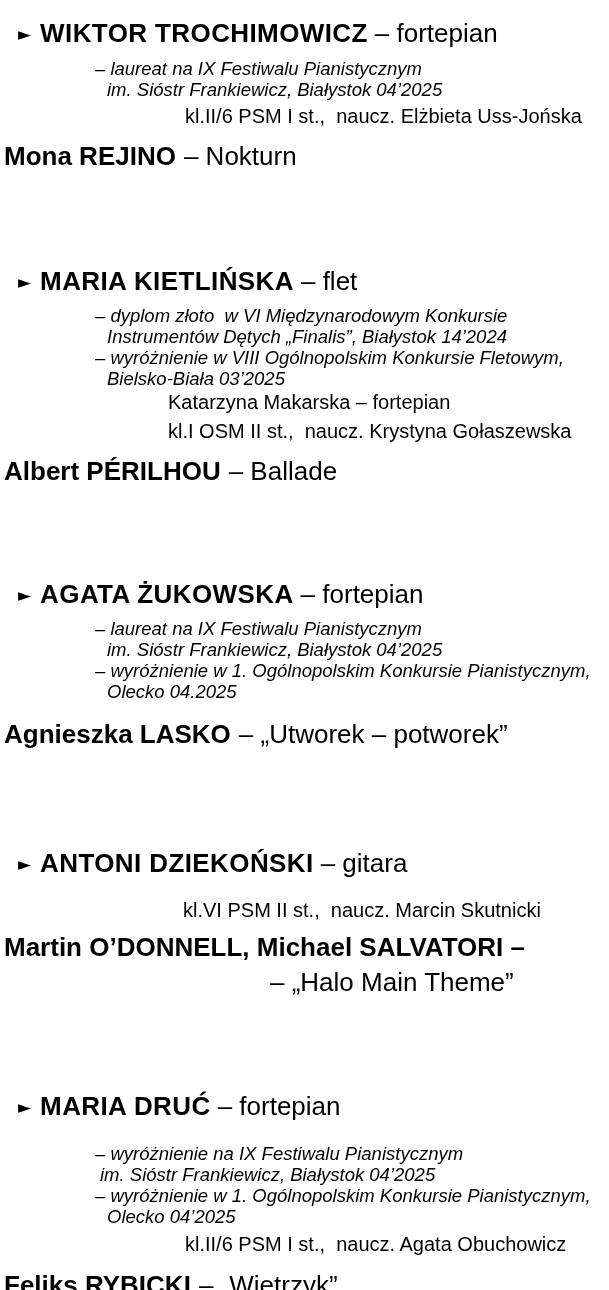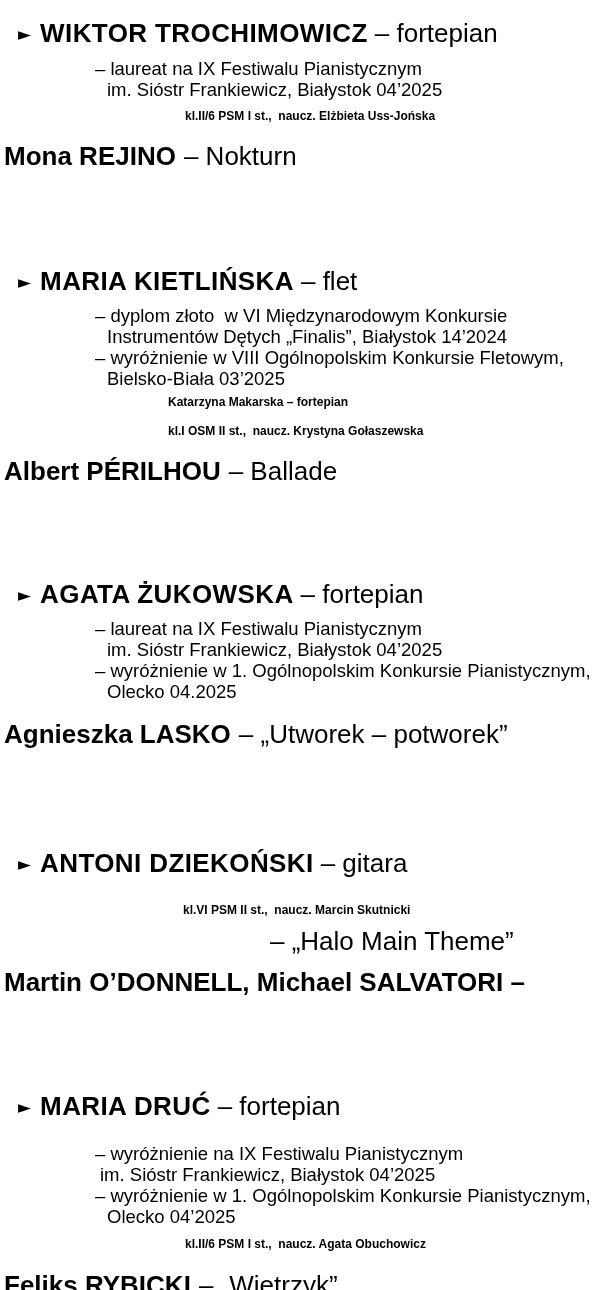--- a/index.html
+++ b/index.html
@@ -9,24 +9,24 @@
     font-family:"Liberation Sans","DejaVu Sans",sans-serif;
   }
   .page{padding-top:18px;}
   .hdr{padding-left:18px;font-size:26px;line-height:30px;white-space:pre;}
   .arrow{
     font-family:"DejaVu Sans",sans-serif;font-size:17px;
     display:inline-block;margin-right:9px;position:relative;top:-2px;
   }
   .pname{font-weight:bold;letter-spacing:.4px;}
   .inst{margin-left:7px;}
-  .ach{font-size:18.5px;line-height:21px;white-space:pre;}
+  .ach{font-size:18.5px;font-style:italic;line-height:21px;white-space:pre;}
   .dash{margin-left:95px;}
   .cont{margin-left:107px;}
-  .kl{font-size:12px;line-height:23px;white-space:pre;font-weight:bold;}
+  .kl{font-size:20px;line-height:23px;white-space:pre;}
   .piece{font-size:26px;line-height:32px;white-space:pre;margin-left:4px;}
   .composer{font-weight:bold;}
   .ptitle{margin-left:8px;}
 </style>
 </head>
 <body>
 
 <div class="page">
 
   <section>
@@ -53,22 +53,22 @@
     <div class="ach dash" style="margin-top:6px">– laureat na IX Festiwalu Pianistycznym</div>
     <div class="ach cont">im. Sióstr Frankiewicz, Białystok 04’2025</div>
     <div class="ach dash">– wyróżnienie w 1. Ogólnopolskim Konkursie Pianistycznym,</div>
     <div class="ach cont">Olecko 04.2025</div>
     <div class="piece" style="margin-top:16px"><span class="composer">Agnieszka LASKO</span><span class="ptitle">– „Utworek – potworek”</span></div>
   </section>
 
   <section>
     <div class="hdr" style="margin-top:98px"><span class="arrow">►</span><span class="pname">ANTONI DZIEKOŃSKI</span><span class="inst">– gitara</span></div>
     <div class="kl" style="margin-top:18px;margin-left:183px">kl.VI PSM II st.,  naucz. Marcin Skutnicki</div>
+    <div class="piece" style="margin-top:9px"><span class="composer">Martin O’DONNELL, Michael SALVATORI –</span></div>
     <div class="piece" style="margin-top:3px;margin-left:270px">– „Halo Main Theme”</div>
-    <div class="piece" style="margin-top:9px"><span class="composer">Martin O’DONNELL, Michael SALVATORI –</span></div>
   </section>
 
   <section>
     <div class="hdr" style="margin-top:93px"><span class="arrow">►</span><span class="pname">MARIA DRUĆ</span><span class="inst">– fortepian</span></div>
     <div class="ach dash" style="margin-top:19px">– wyróżnienie na IX Festiwalu Pianistycznym</div>
     <div class="ach cont" style="margin-left:100px">im. Sióstr Frankiewicz, Białystok 04’2025</div>
     <div class="ach dash">– wyróżnienie w 1. Ogólnopolskim Konkursie Pianistycznym,</div>
     <div class="ach cont">Olecko 04’2025</div>
     <div class="kl" style="margin-top:6px;margin-left:185px">kl.II/6 PSM I st.,  naucz. Agata Obuchowicz</div>
     <div class="piece" style="margin-top:13px"><span class="composer">Feliks RYBICKI</span><span class="ptitle">– „Wietrzyk”</span></div>

